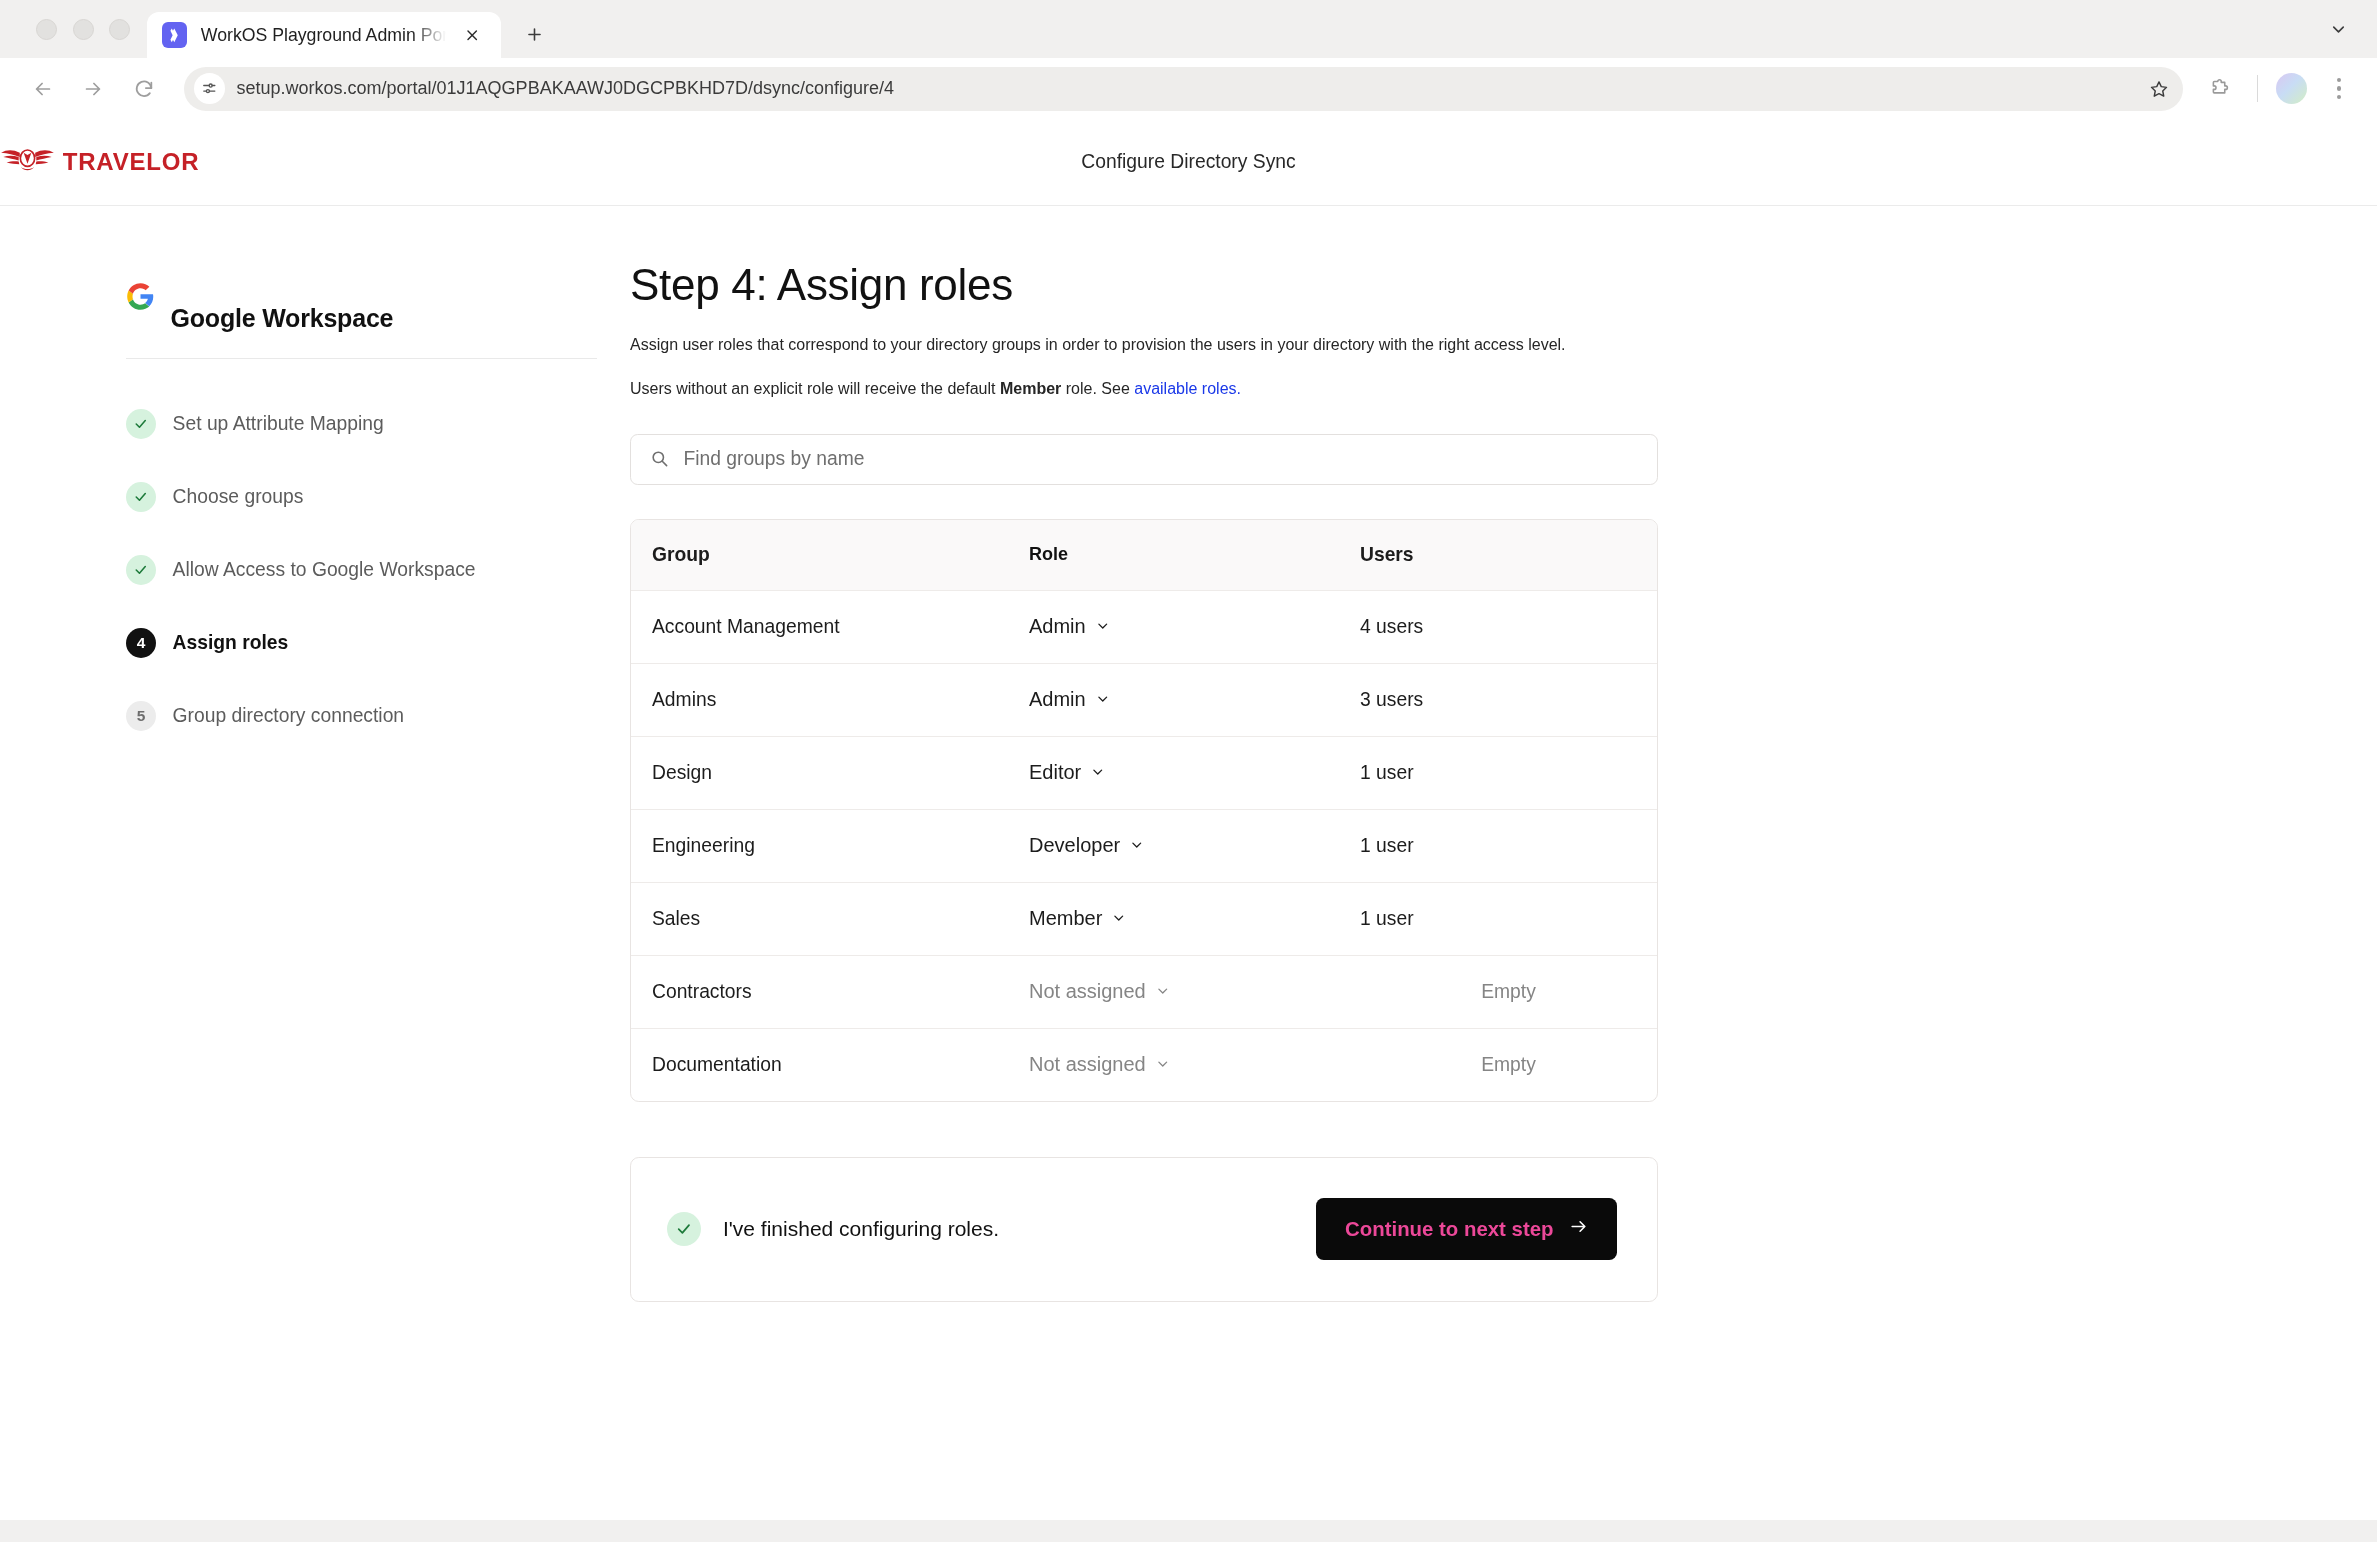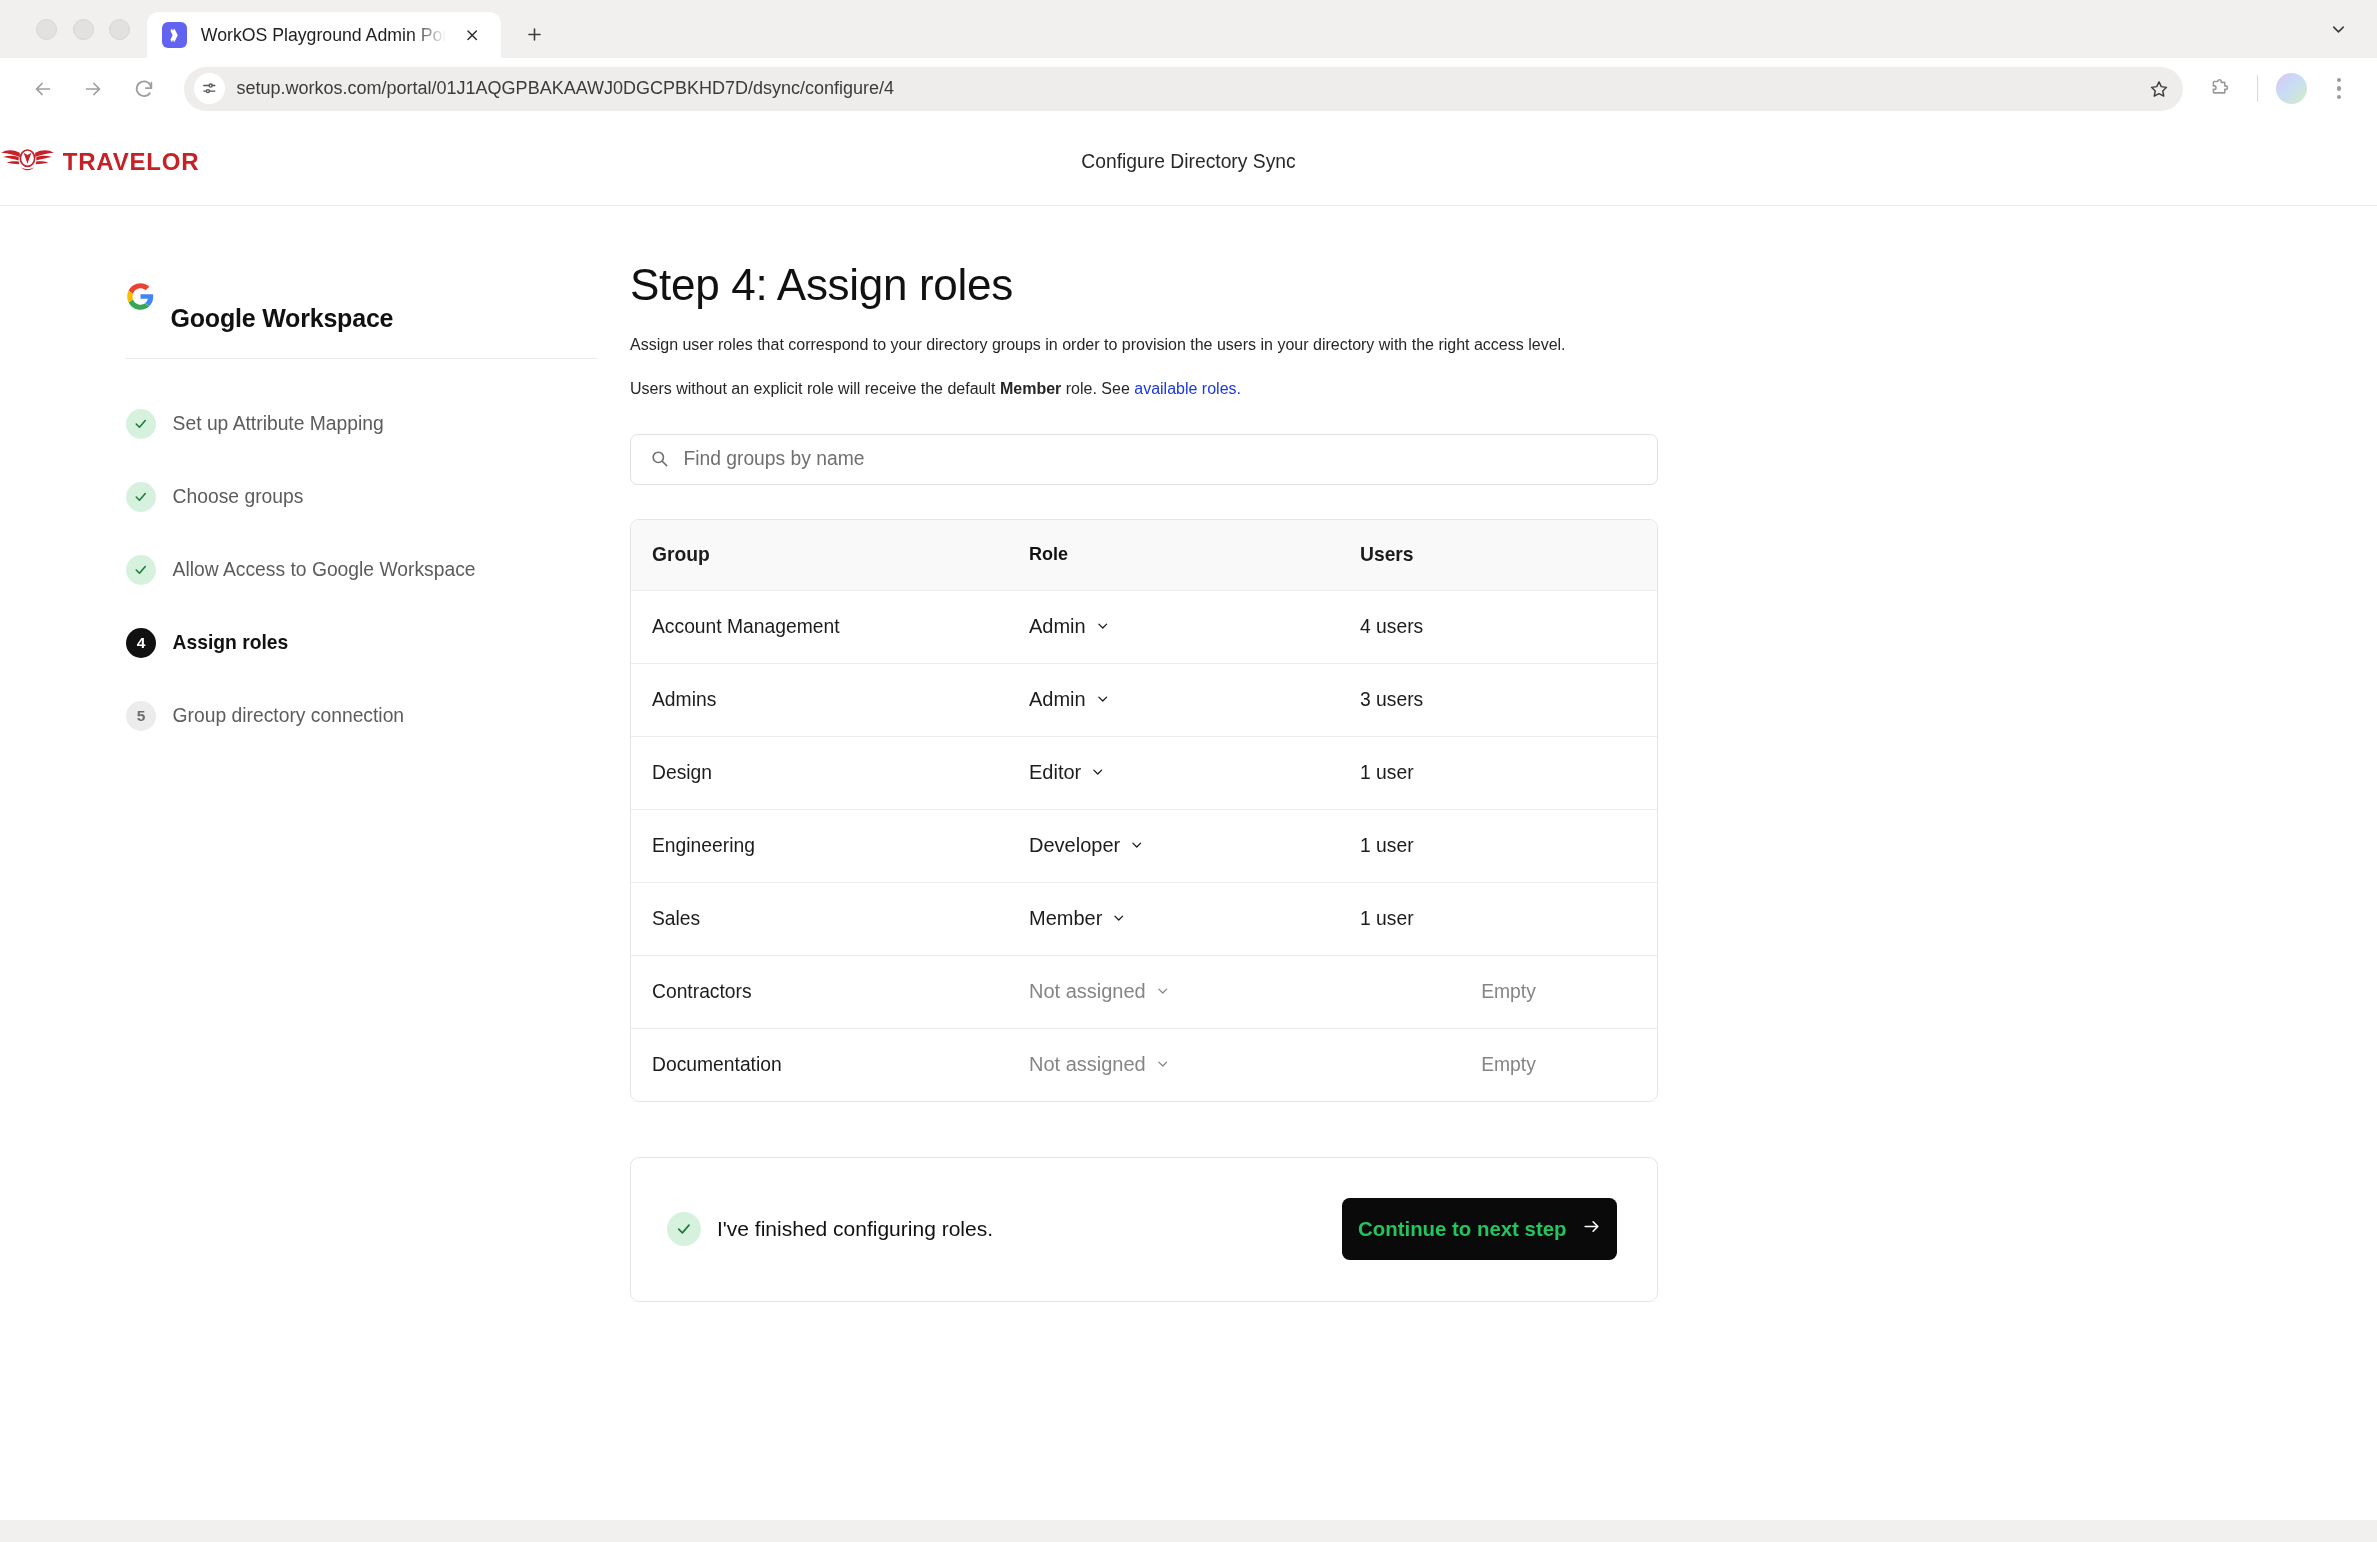--- a/index.html
+++ b/index.html
@@ -137,28 +137,28 @@
   .role-select { display:inline-flex; align-items:center; gap: 8.8px; font-size: 20px; color:#1c1c1c;
                  background:none; border:none; cursor:pointer; font-family:"Liberation Sans", sans-serif; padding:0; }
   .role-select.muted { color:#858585; }
   .role-select svg { width: 15.5px; height: 15.5px; }
 
   .finish-card {
     margin-top: 55px; border: 1.1px solid #e8e4e2; border-radius: 8.8px;
     height: 145px; display:flex; align-items:center; justify-content:space-between;
     padding: 0 40px 0 36px; max-width: 1127px; background:#ffffff;
   }
-  .finish-left { display:flex; align-items:center; gap: 16px; }
+  .finish-left { display:flex; align-items:center; gap: 22px; }
   .finish-check { width: 34px; height: 34px; border-radius:50%; background:#d6f2de; flex:none;
                   display:flex; align-items:center; justify-content:center;}
   .finish-check svg { width: 17.7px; height: 17.7px; }
   .finish-text { font-size: 21px; color:#111111; }
   .continue-btn {
-    background:#0a0a0a; color:#22c55e; border:none; border-radius: 7.7px;
-    height: 62px; padding: 0 16px; display:flex; align-items:center; gap: 15.5px;
+    background:#0a0a0a; color:#ec4899; border:none; border-radius: 7.7px;
+    height: 62px; padding: 0 29px; display:flex; align-items:center; gap: 15.5px;
     font-size: 20.4px; font-weight: 700; cursor:pointer; font-family:"Liberation Sans", sans-serif;
   }
   .continue-btn svg { width: 19px; height: 19px; }
 
   .bottom-strip { height: 22px; background:#f1f0ef; width: 100%; }
 </style>
 </head>
 <body>
 
 <div class="browser">

